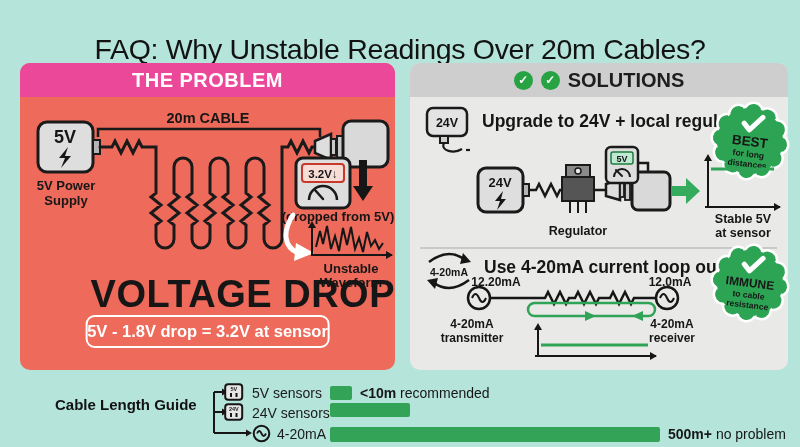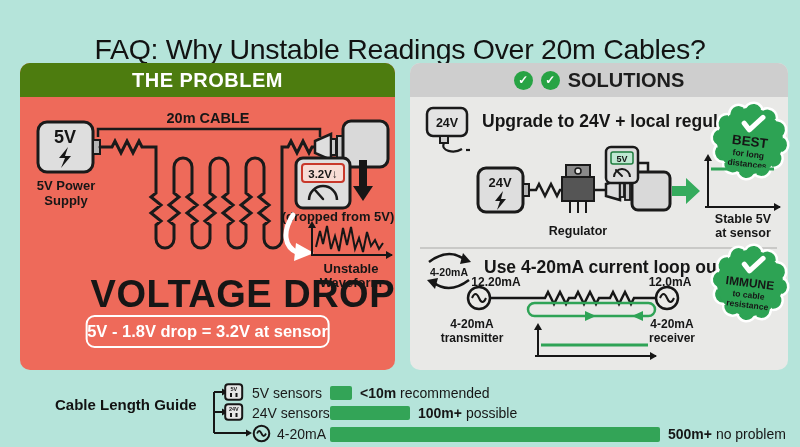--- a/index.html
+++ b/index.html
@@ -8,21 +8,21 @@
   svg text{font-family:"Liberation Sans",sans-serif;font-weight:bold;fill:#161616;}
 
   .page-title{position:absolute;top:14px;left:0;width:800px;text-align:center;
               font-size:28.5px;font-weight:400;letter-spacing:-0.3px;color:#121212;}
 
   .panel{position:absolute;top:63px;height:307px;border-radius:10px;}
   .panel-header{height:34px;display:flex;align-items:center;justify-content:center;
                 border-radius:10px 10px 0 0;font-weight:800;font-size:20px;gap:8px;}
 
   .problem{left:20px;width:375px;background:#ee6a5a;}
-  .problem .panel-header{background:#4d7c0f;color:#ffffff;letter-spacing:0.5px;}
+  .problem .panel-header{background:#ec4899;color:#ffffff;letter-spacing:0.5px;}
   .problem-svg{position:absolute;left:0;top:34px;}
 
   .headline{position:absolute;top:210px;left:0;width:375px;text-align:right;
             font-size:38px;font-weight:800;letter-spacing:0.5px;color:#161616;}
   .formula-box{position:absolute;top:252px;left:50%;transform:translateX(-50%);
                border:2.5px solid #ffffff;border-radius:9px;padding:5px 0;
                color:#ffffff;font-size:16.5px;font-weight:bold;white-space:nowrap;}
   .warning-row{position:absolute;top:300px;left:0;width:375px;display:flex;
                align-items:center;justify-content:center;gap:7px;
                font-size:15.5px;font-weight:bold;color:#161616;}
@@ -311,22 +311,20 @@
   <div class="guide-row" style="top:403px;">
     <svg class="g-icon" style="left:224px;" width="20" height="19" viewBox="0 0 20 19">
       <rect x="1.2" y="1.2" width="17" height="15.5" rx="3" fill="#e6e6e6" stroke="#161616" stroke-width="2"></rect>
       <text x="9.8" y="8" font-size="5.5" text-anchor="middle">24V</text>
       <rect x="6" y="10" width="2" height="4" fill="#161616"></rect>
       <rect x="11.5" y="10" width="2" height="4" fill="#161616"></rect>
     </svg>
     <span class="g-label" style="left:252px;">24V sensors</span>
     <span class="g-barwrap">
       <span class="g-bar" style="width:80px;"></span>
-      <span><span class="g-val">100m+</span>
-      <span class="g-note">possible</span></span>
     </span>
   </div>
 
   <div class="guide-row" style="top:424px;">
     <svg class="g-icon" style="left:252px;" width="19" height="19" viewBox="0 0 19 19">
       <circle cx="9.5" cy="9.5" r="7.8" fill="none" stroke="#161616" stroke-width="2"></circle>
       <path d="M5,9.5 q2.2,-5 4.5,0 q2.2,5 4.5,0" fill="none" stroke="#161616" stroke-width="1.8"></path>
     </svg>
     <span class="g-label" style="left:277px;">4-20mA</span>
     <span class="g-barwrap">

